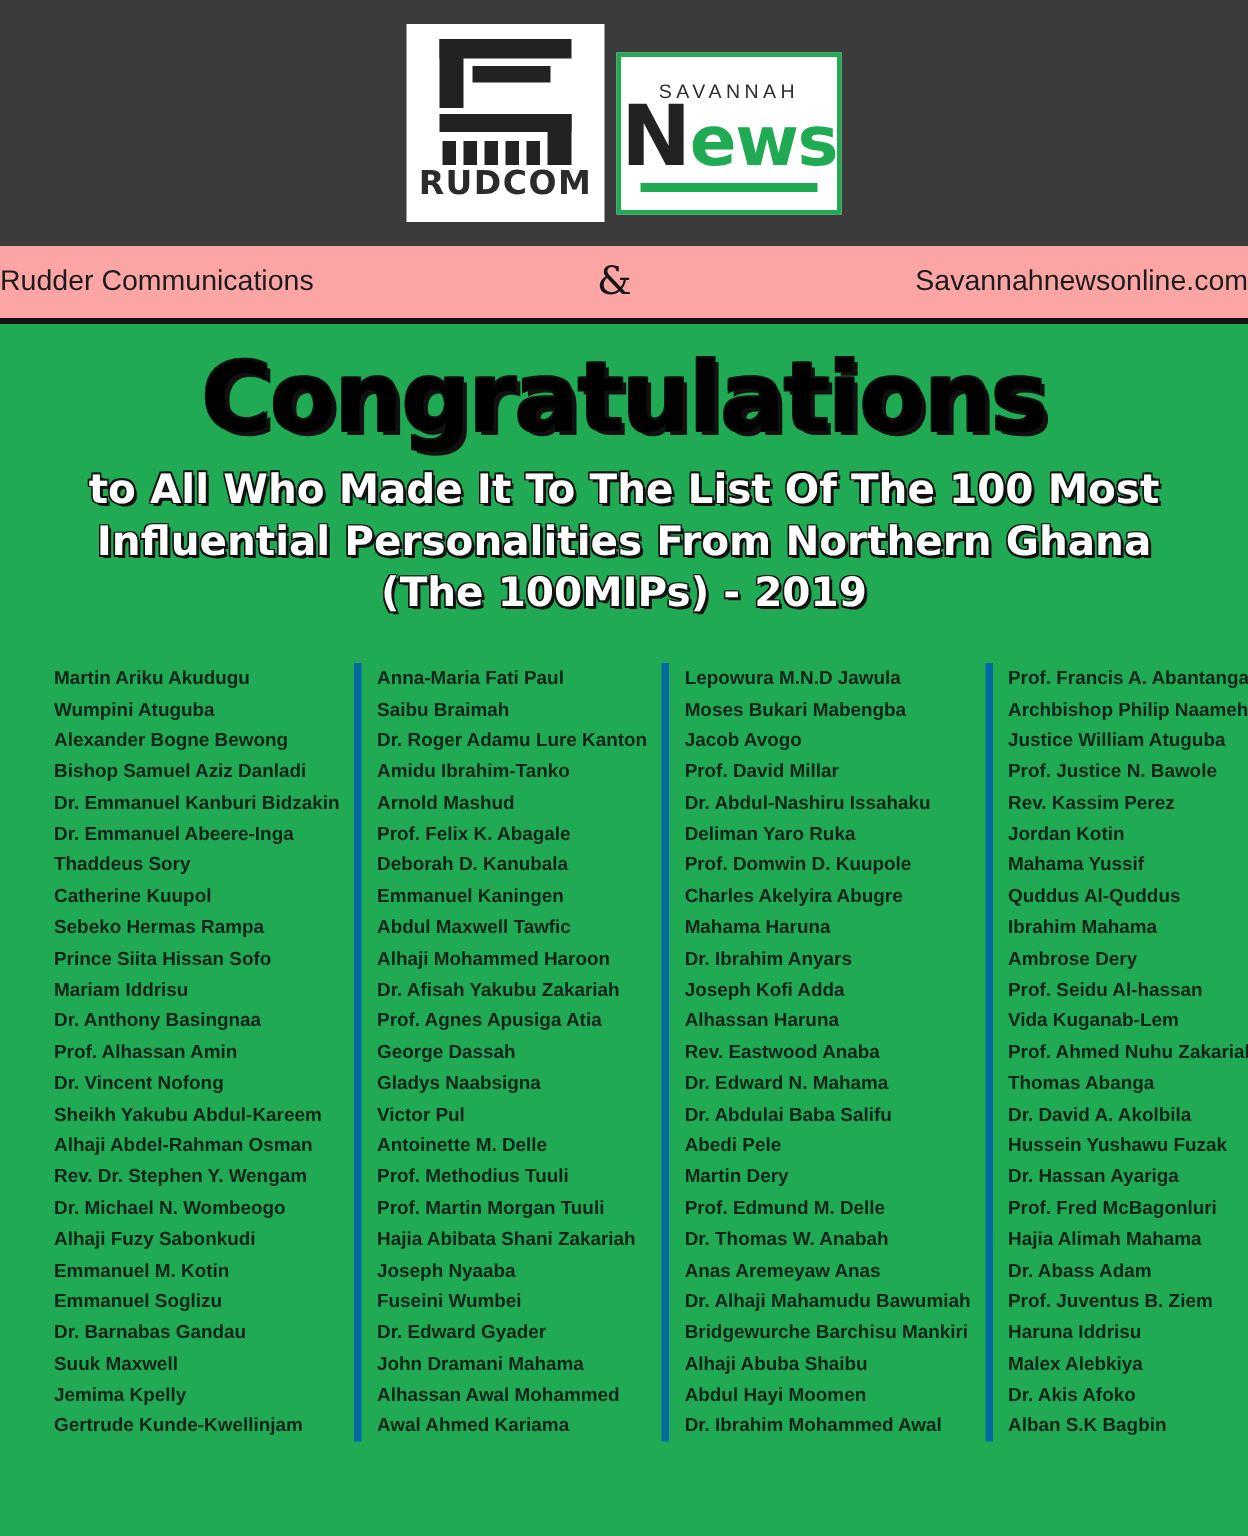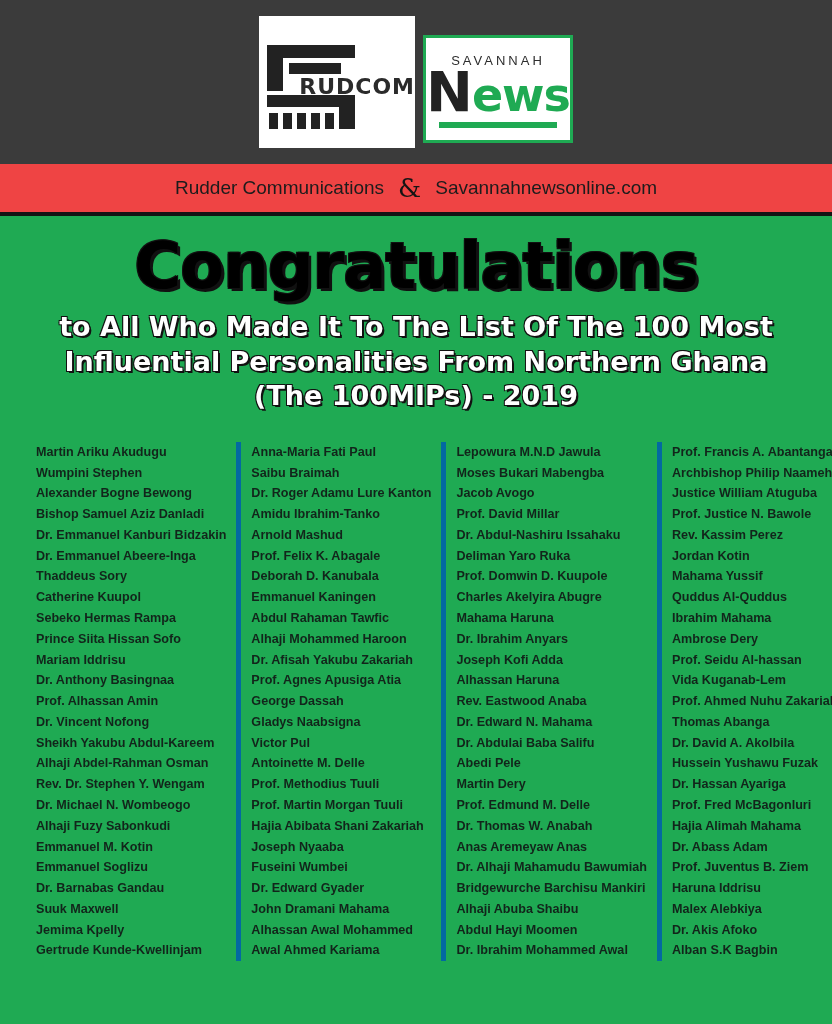--- a/index.html
+++ b/index.html
@@ -29,26 +29,26 @@
     display: flex;
     align-items: center;
     justify-content: center;
   }
   .logos {
     display: flex;
     align-items: center;
     gap: 8px;
   }
   .rudcom-logo {
-    width: 156px;
+    width: 132px;
     height: 132px;
     background: #ffffff;
     position: relative;
     display: flex;
-    flex-direction: row;
+    flex-direction: column;
     align-items: center;
     justify-content: flex-start;
     box-sizing: border-box;
     padding-top: 8px;
   }
   .rudcom-mark {
     width: 104px;
     height: 86px;
     position: relative;
   }
@@ -110,24 +110,24 @@
   .news-underline {
     width: 118px;
     height: 6px;
     background: #1faa53;
     margin-top: 2px;
   }
 
   
   .tagline-bar {
     height: 48px;
-    background: #ef4444;
-    display: flex;
-    align-items: center;
-    justify-content: center;
+    background: #fca5a5;
+    display: flex;
+    align-items: center;
+    justify-content: space-between;
     gap: 14px;
     border-bottom: 4px solid #141414;
   }
   .tagline-text {
     font-family: "Liberation Sans", sans-serif;
     font-size: 19px;
     color: #1c1c1c;
     font-weight: normal;
   }
   .amp {
@@ -242,21 +242,21 @@
   <div class="headline-zone">
     <div class="congrats">Congratulations</div>
     <div class="subhead">to All Who Made It To The List Of The 100 Most</div>
     <div class="subhead">Influential Personalities From Northern Ghana</div>
     <div class="subhead">(The 100MIPs) - 2019</div>
   </div>
 
   <div class="names-zone">
     <div class="names-col">
         <div class="name">Martin Ariku Akudugu</div>
-        <div class="name">Wumpini Stephen</div>
+        <div class="name">Wumpini Atuguba</div>
         <div class="name">Alexander Bogne Bewong</div>
         <div class="name">Bishop Samuel Aziz Danladi</div>
         <div class="name">Dr. Emmanuel Kanburi Bidzakin</div>
         <div class="name">Dr. Emmanuel Abeere-Inga</div>
         <div class="name">Thaddeus Sory</div>
         <div class="name">Catherine Kuupol</div>
         <div class="name">Sebeko Hermas Rampa</div>
         <div class="name">Prince Siita Hissan  Sofo</div>
         <div class="name">Mariam Iddrisu</div>
         <div class="name">Dr. Anthony Basingnaa</div>
@@ -276,21 +276,21 @@
       </div>
     <div class="names-col">
         <div class="name">Anna-Maria Fati Paul</div>
         <div class="name">Saibu Braimah</div>
         <div class="name">Dr. Roger Adamu Lure Kanton</div>
         <div class="name">Amidu Ibrahim-Tanko</div>
         <div class="name">Arnold Mashud</div>
         <div class="name">Prof. Felix K. Abagale</div>
         <div class="name">Deborah D. Kanubala</div>
         <div class="name">Emmanuel Kaningen</div>
-        <div class="name">Abdul Rahaman Tawfic</div>
+        <div class="name">Abdul Maxwell Tawfic</div>
         <div class="name">Alhaji Mohammed Haroon</div>
         <div class="name">Dr. Afisah Yakubu Zakariah</div>
         <div class="name">Prof. Agnes Apusiga Atia</div>
         <div class="name">George Dassah</div>
         <div class="name">Gladys Naabsigna</div>
         <div class="name">Victor Pul</div>
         <div class="name">Antoinette M. Delle</div>
         <div class="name">Prof. Methodius Tuuli</div>
         <div class="name">Prof. Martin Morgan Tuuli</div>
         <div class="name">Hajia Abibata Shani Zakariah</div>

